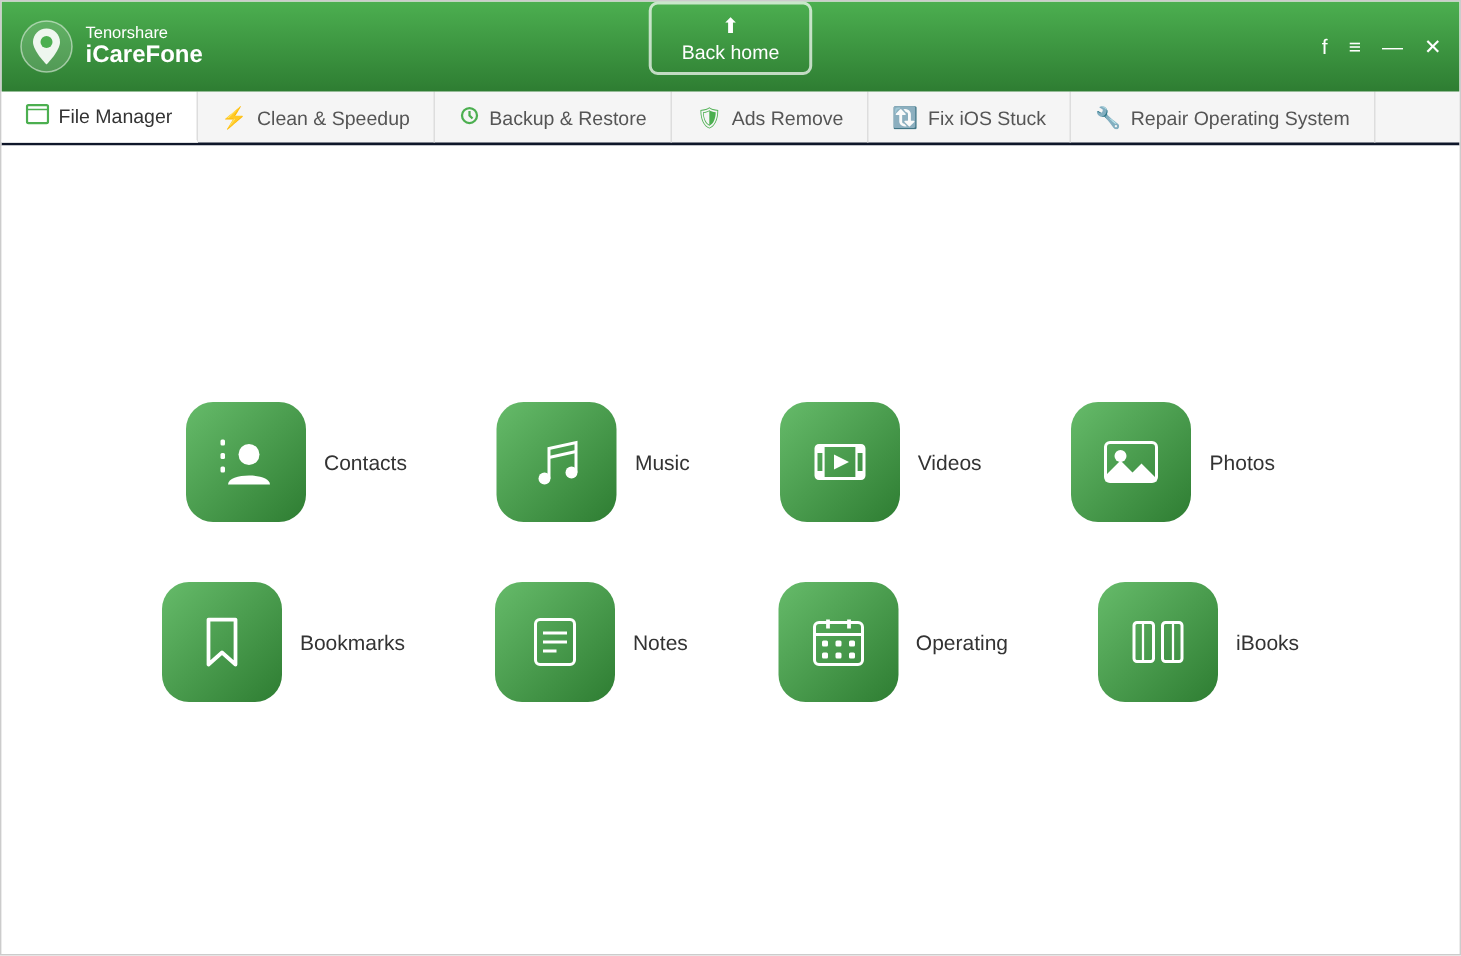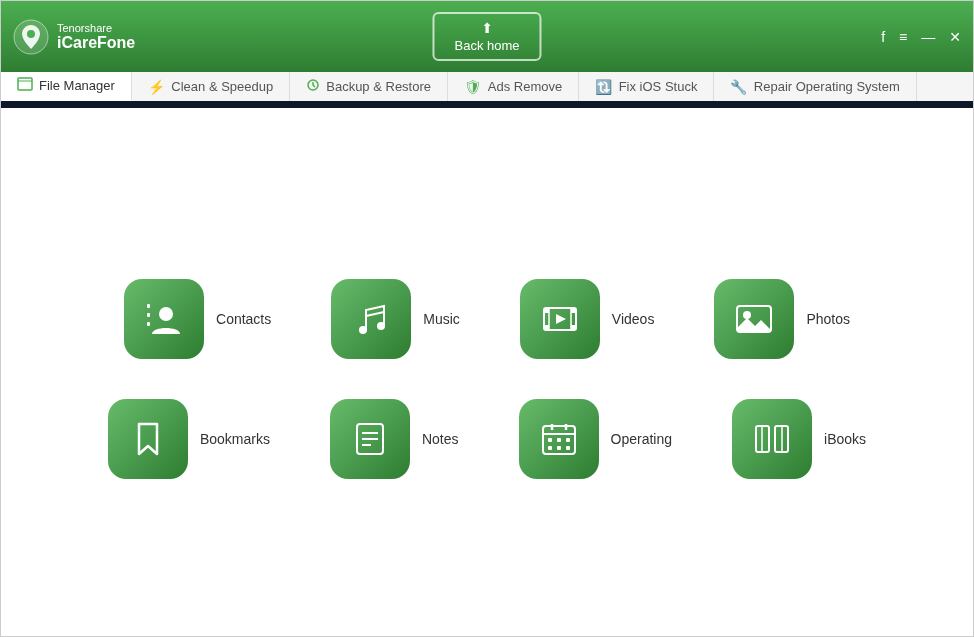--- a/index.html
+++ b/index.html
@@ -8,23 +8,22 @@
       width: 974px;
       height: 637px;
       overflow: hidden;
       background: #fff;
       border: 1px solid #ccc;
     }
 
     
     #titlebar {
       background: linear-gradient(to bottom, #4caf50, #2e7d32);
-      height: 71px;
-      display: flex;
-      align-items: center;
+      height: 60px;
+      display: flex;
       padding: 0 12px;
       position: relative;
     }
     #logo-area {
       display: flex;
       align-items: center;
       gap: 8px;
     }
     #logo-icon {
       width: 36px;
@@ -77,21 +76,21 @@
       color: #fff;
       font-size: 14px;
       cursor: pointer;
       background: none;
       border: none;
     }
 
     
     #nav-tabs {
       background: #f5f5f5;
-      border-bottom: 7px solid #0f172a;
+      border-bottom: 2px solid #0f172a;
       display: flex;
       height: 36px;
       align-items: stretch;
     }
     .nav-tab {
       display: flex;
       align-items: center;
       gap: 6px;
       padding: 0 16px;
       font-size: 13px;

